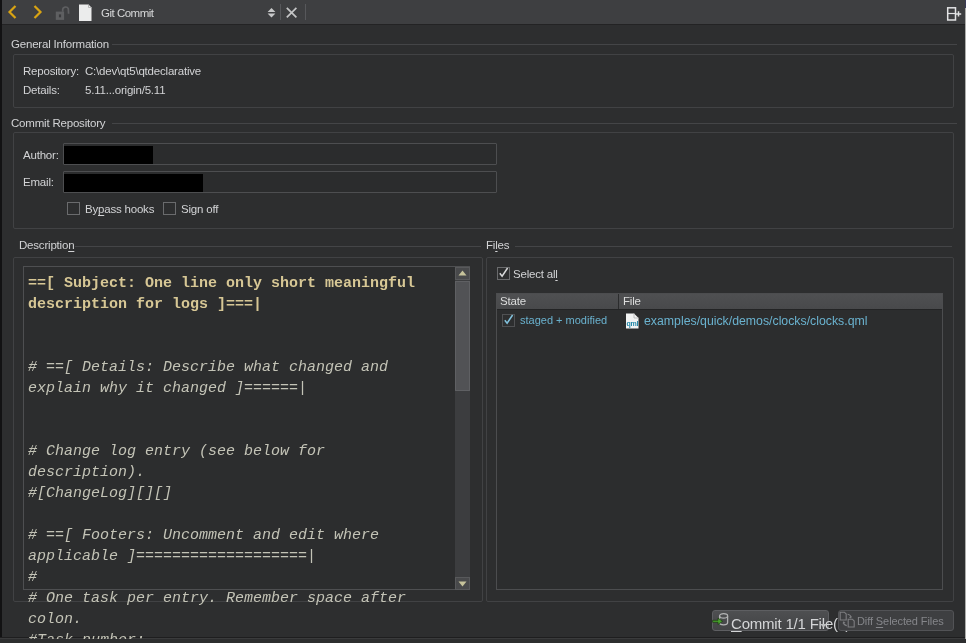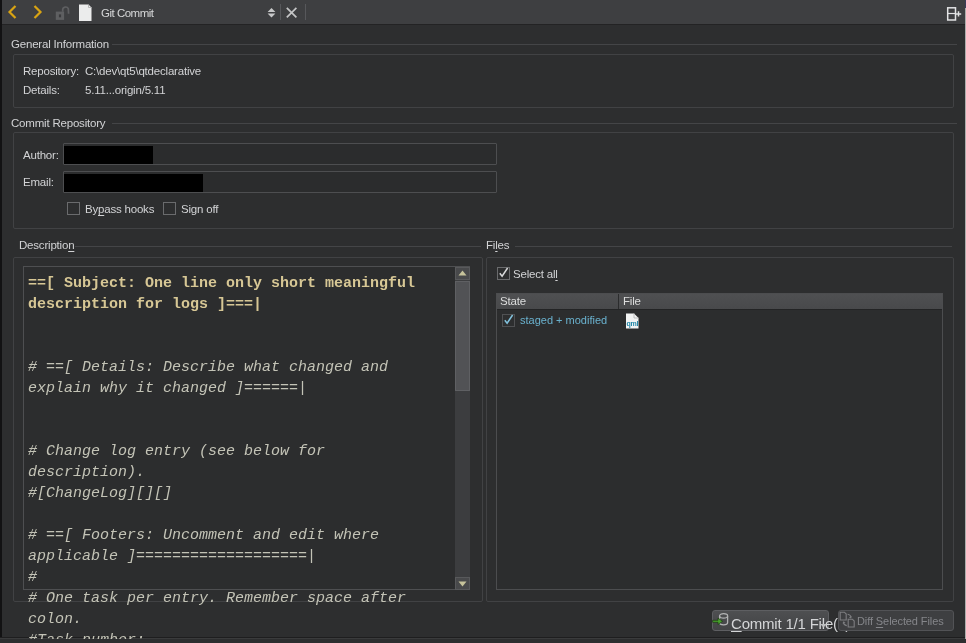--- a/index.html
+++ b/index.html
@@ -140,20 +140,21 @@
   <svg class="abs" style="left:502px;top:312px;" width="14" height="15">
     <path d="M2.8 8.2 L5.1 11.2 L10.6 3.0" fill="none" stroke="#83c3de" stroke-width="1.5"></path>
   </svg>
   <div class="lbl" style="left:520px;top:313.5px;color:#6ab2cf;font-size:11px;letter-spacing:0;">staged + modified</div>
 
   <svg class="abs" style="left:625px;top:313px;" width="15" height="16">
     <path d="M1 0.5 h8 l4.5 4.5 v10.5 h-12.5 z" fill="#f2f3f3"></path>
     <path d="M9 0.5 v4.5 h4.5" fill="none" stroke="#b9baba" stroke-width="0.9"></path>
     <text x="1.6" y="13.2" font-size="7" font-weight="bold" fill="#2187a8" font-family="Liberation Sans" letter-spacing="-0.3">qml</text>
   </svg>
+  <div class="lbl" style="left:644px;top:313.5px;color:#6ab2cf;font-size:12.3px;letter-spacing:0;">examples/quick/demos/clocks/clocks.qml</div>
 
   <div class="abs" style="left:712px;top:610px;width:117px;height:21px;background:linear-gradient(#4e4f51,#434446);border:1px solid #5e5f62;border-radius:3px;box-sizing:border-box;"></div>
   <svg class="abs" style="left:712px;top:612px;" width="18" height="17">
     <ellipse cx="11.6" cy="3.9" rx="4.0" ry="2.2" fill="none" stroke="#b2b3b4" stroke-width="1.3"></ellipse>
     <path d="M7.6 3.9 V10.6 A4.0 2.2 0 0 0 15.6 10.6 V3.9" fill="none" stroke="#b2b3b4" stroke-width="1.3"></path>
     <path d="M0.6 8.3 h5.4 v-2.2 l4.6 3.2 -4.6 3.2 v-2.2 h-5.4 z" fill="#46a02c" stroke="#1d3a12" stroke-width="0.7"></path>
   </svg>
   <div class="lbl" style="left:731px;top:614.5px;color:#d4d5d7;font-size:15px;letter-spacing:-0.2px;"><u>C</u>ommit 1/1 File(s)</div>
   <svg class="abs" style="left:819px;top:623px;" width="9" height="7">
     <path d="M1.2 1 L4.5 4.6 L7.8 1 Z" fill="#bdbebf"></path>

